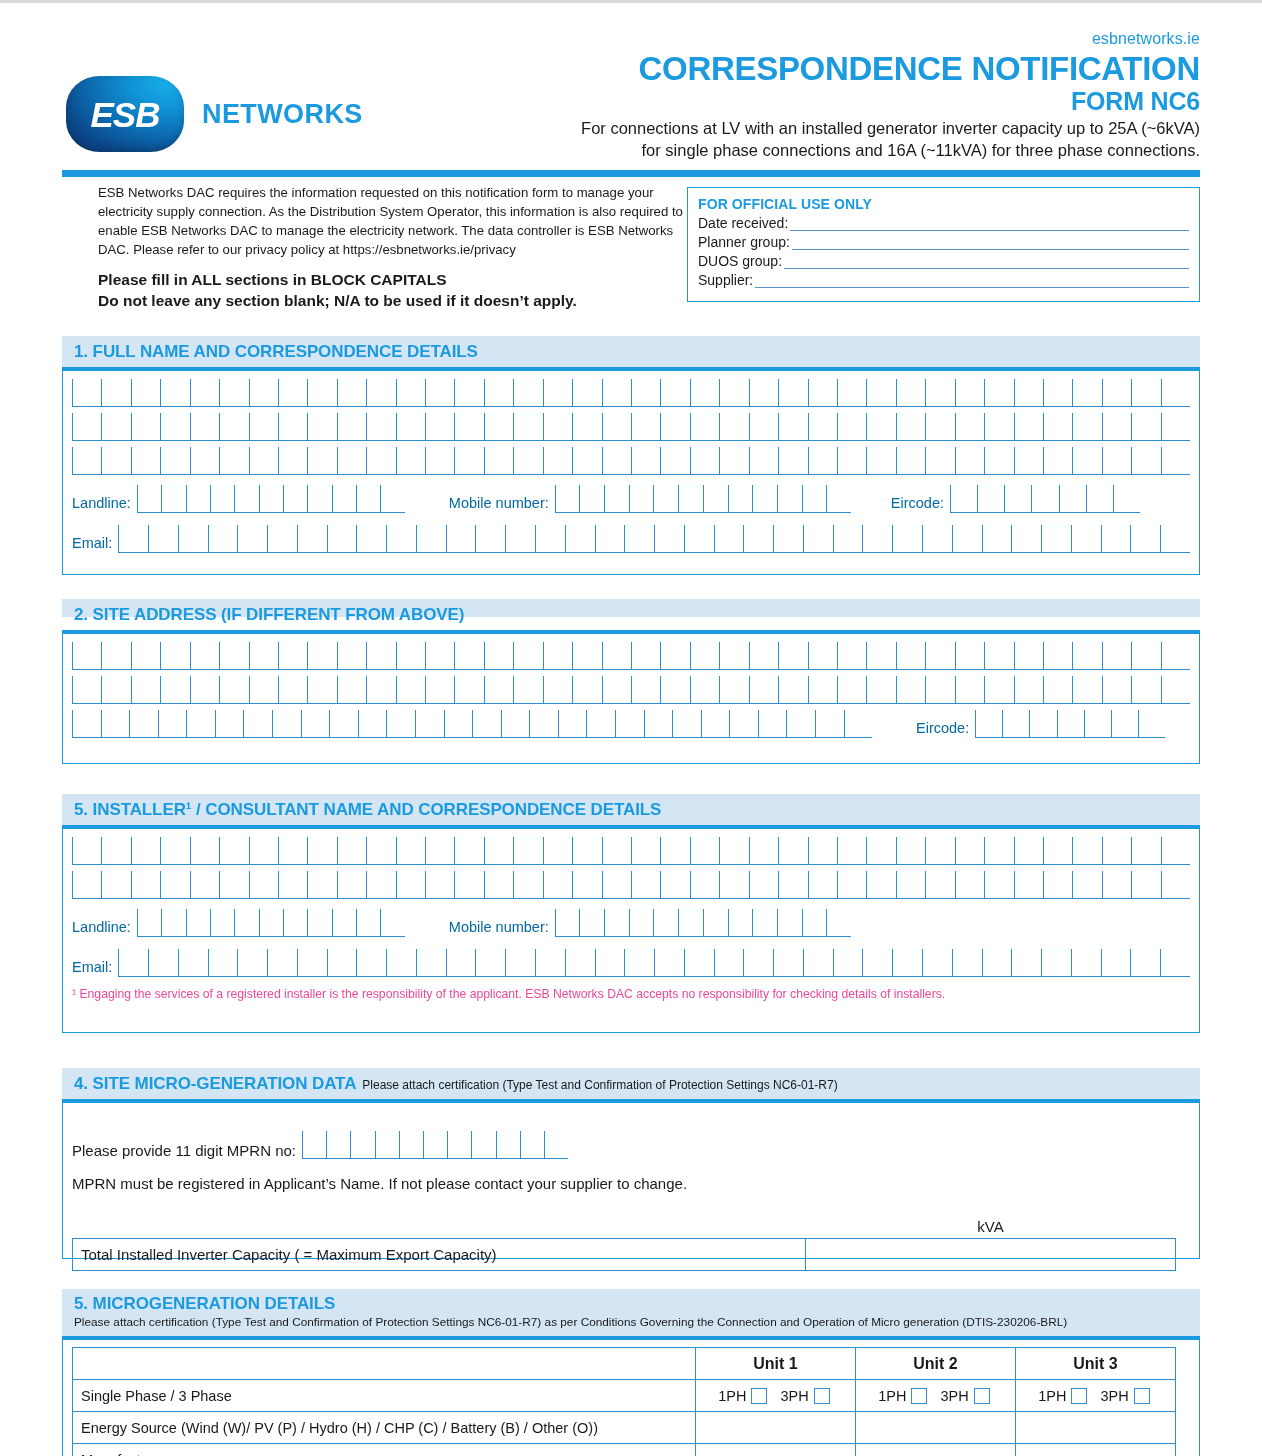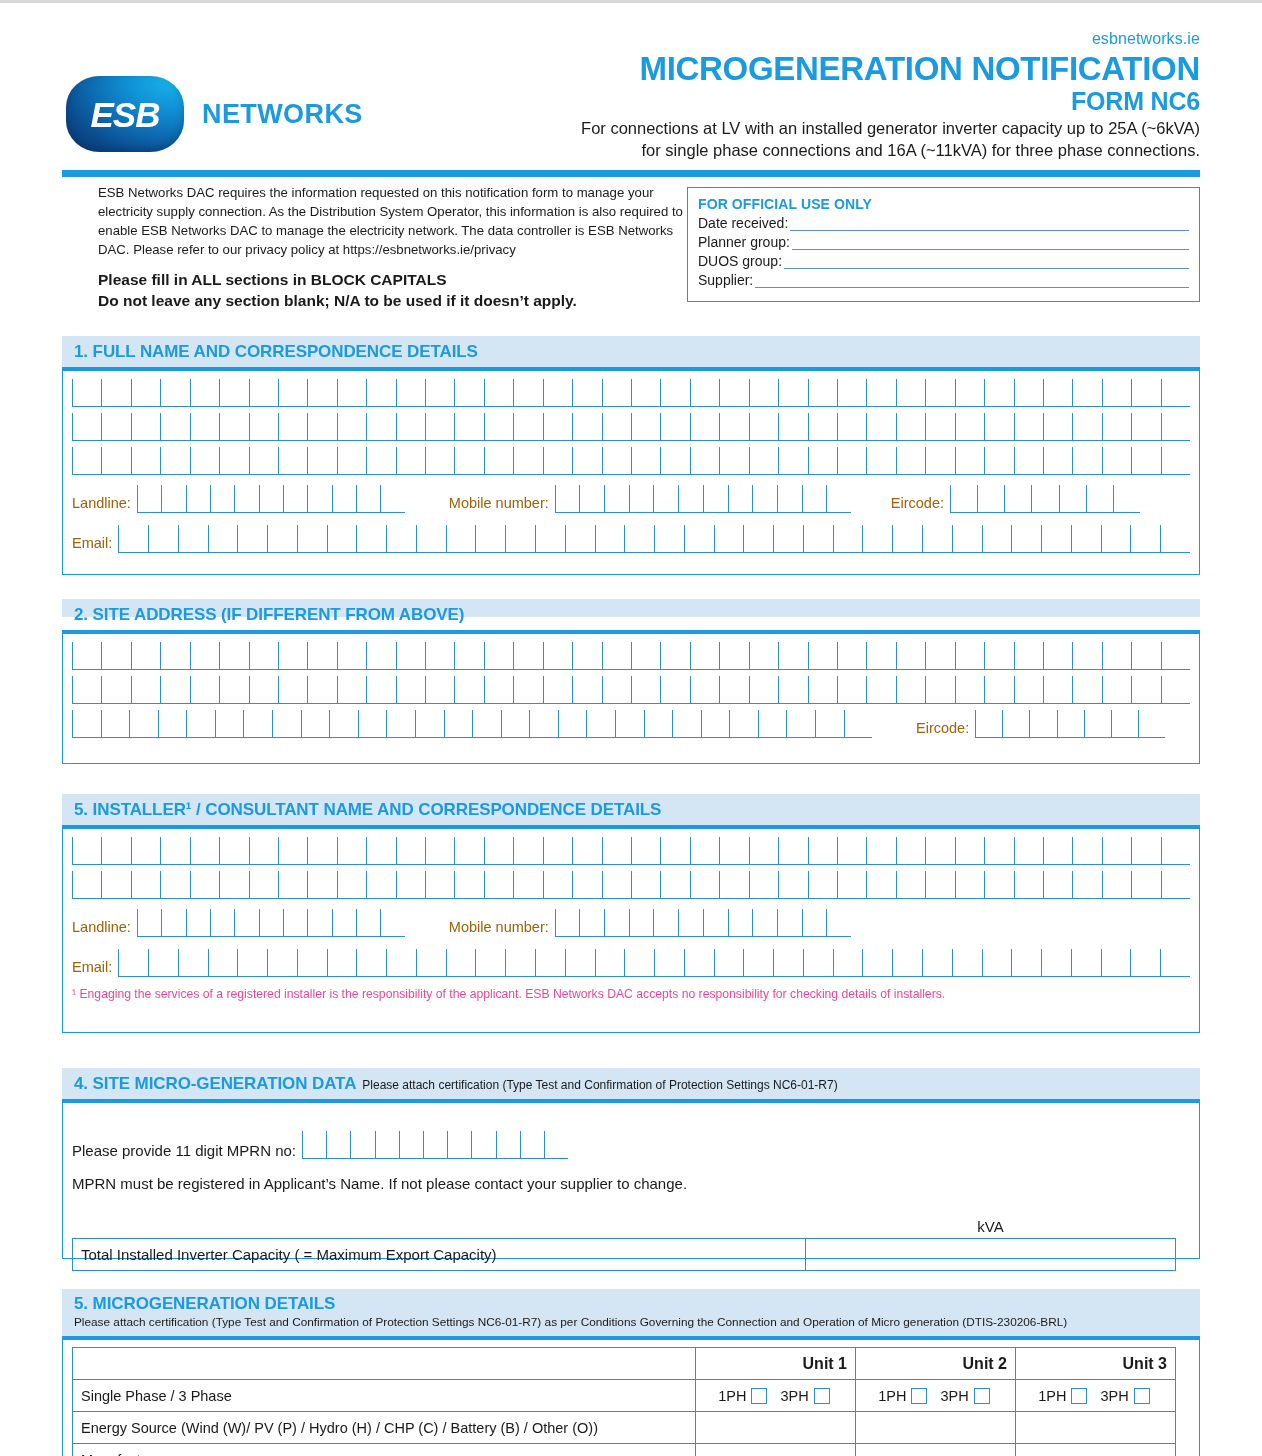--- a/index.html
+++ b/index.html
@@ -212,21 +212,21 @@
     border-left: 1.6px solid #2d8fd0;
   }
   .comb .cell:first-child { border-left: 1.6px solid #2d8fd0; }
 
   .field-row {
     display: flex;
     align-items: flex-end;
   }
   .field-row .lab {
     font-size: 14.5px;
-    color: #a16207;
+    color: #0369a1;
     white-space: nowrap;
     padding-bottom: 2px;
   }
 
   
   .s4-line {
     display: flex;
     align-items: flex-end;
     font-size: 15px;
   }
@@ -259,21 +259,21 @@
   .mg-table th, .mg-table td {
     border: 1.4px solid #2d8fd0;
     font-size: 14.5px;
     color: #1a1a1a;
     height: 32px;
     padding: 0 8px;
     font-weight: 400;
     text-align: left;
   }
   .mg-table th.unit {
-    text-align: right;
+    text-align: center;
     font-weight: 700;
     font-size: 16px;
   }
   .mg-table td.phase {
     text-align: center;
     white-space: nowrap;
     padding: 0 4px;
   }
   .chk {
     display: inline-block;
@@ -297,21 +297,21 @@
     <div class="site-url">esbnetworks.ie</div>
 
     <div class="logo-wrap">
       <div class="logo-mark">
         <div class="logo-esb">ESB</div>
       </div>
       <div class="logo-word">NETWORKS</div>
     </div>
 
     <div class="title-block">
-      <div class="title-main">MICROGENERATION NOTIFICATION</div>
+      <div class="title-main">CORRESPONDENCE NOTIFICATION</div>
       <div class="title-sub">FORM NC6</div>
       <div class="title-desc">
         <span>For connections at LV with an installed generator inverter capacity up to 25A (~6kVA)</span><br>
         <span>for single phase connections and 16A (~11kVA) for three phase connections.</span>
       </div>
     </div>
   </div>
 
   <div class="header-bar"></div>
 

